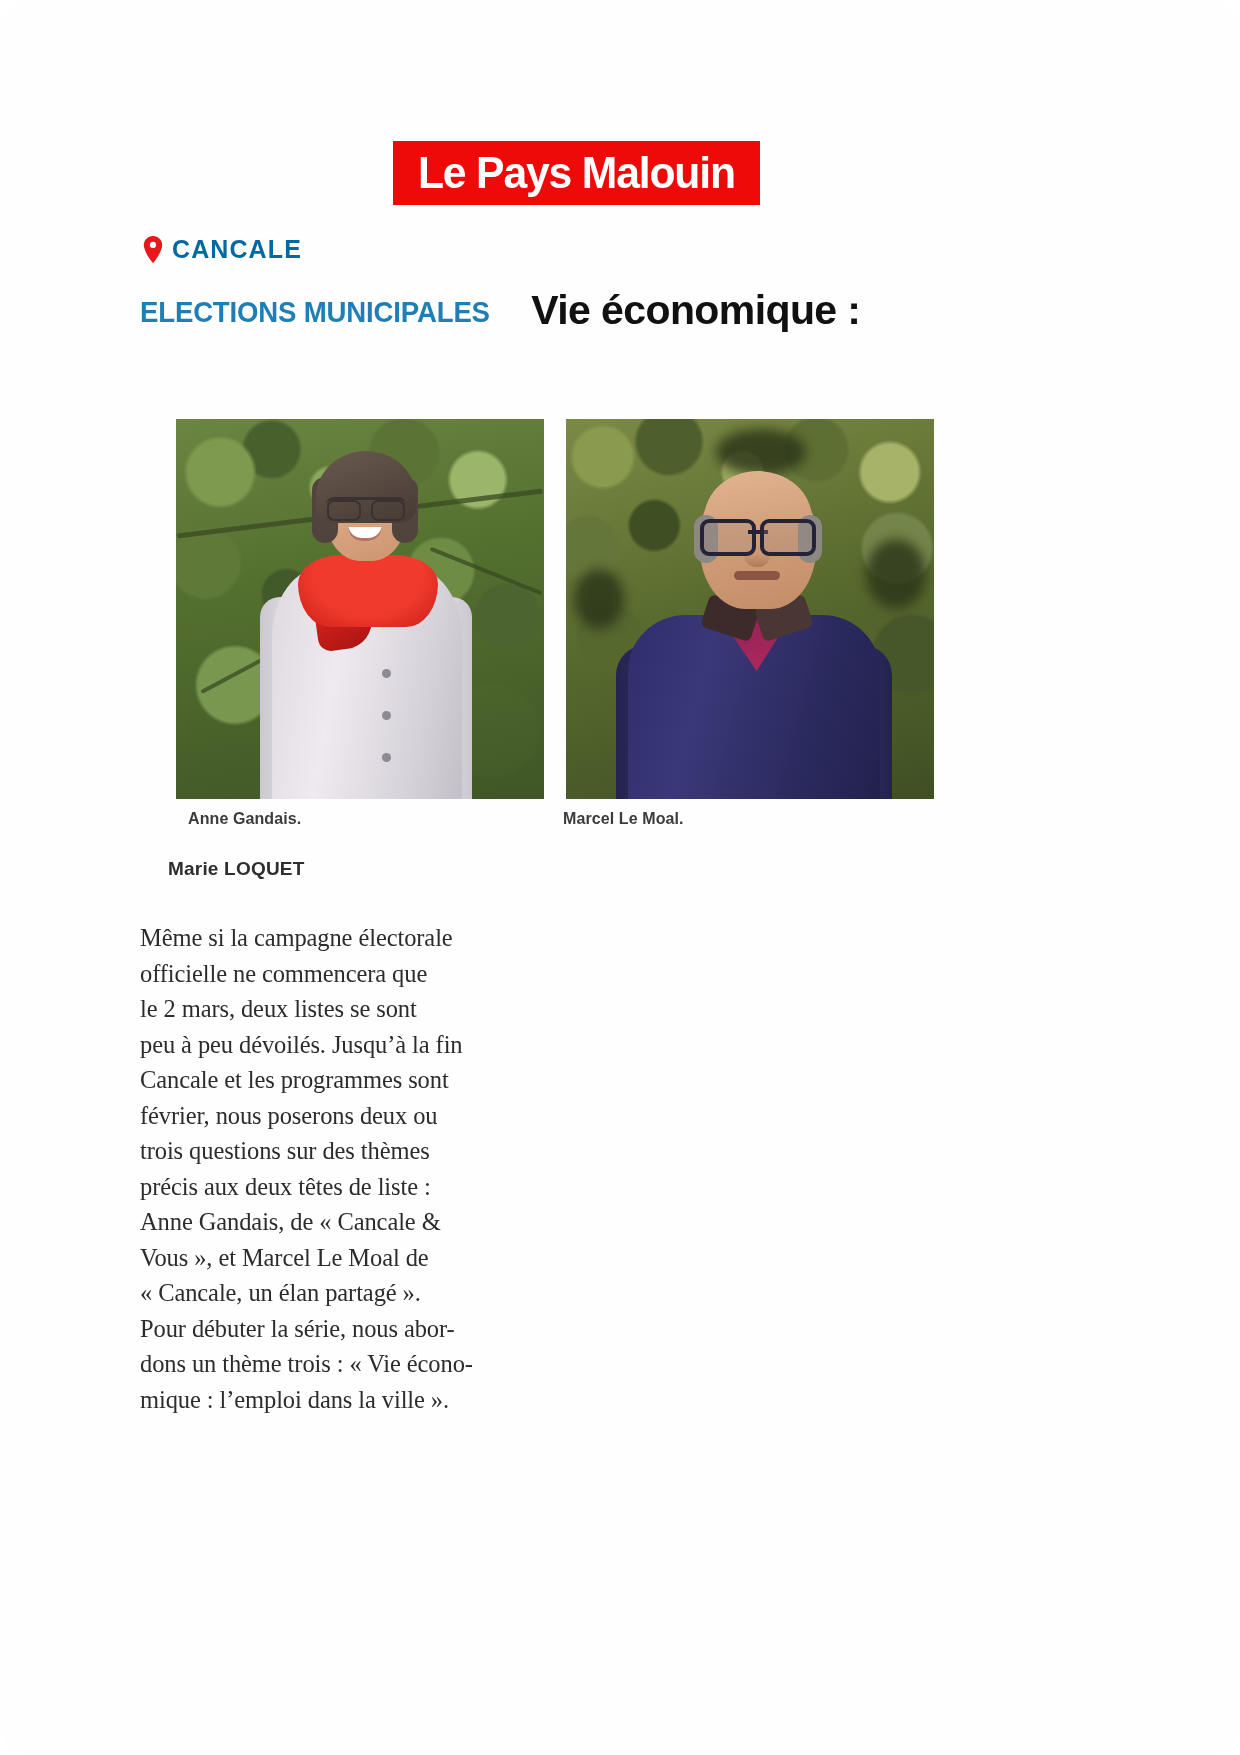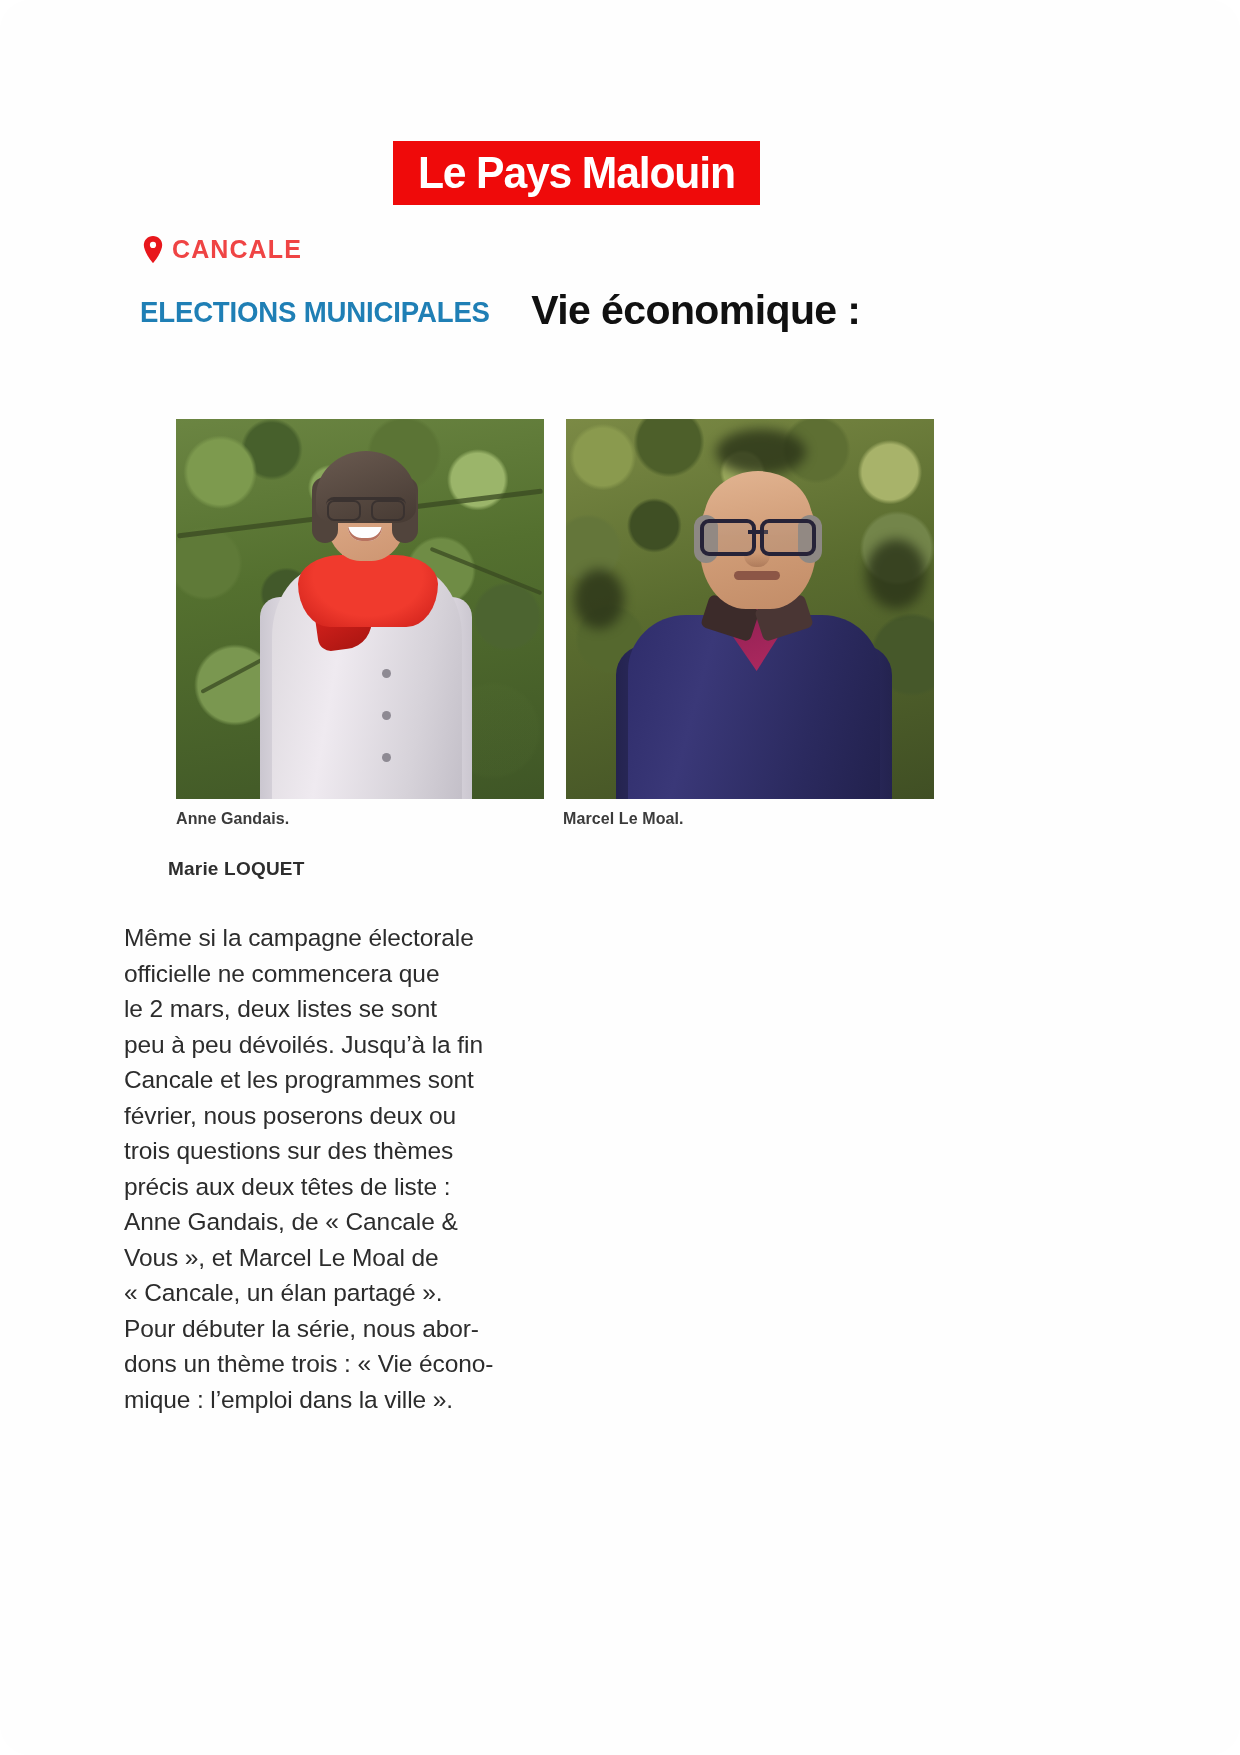--- a/index.html
+++ b/index.html
@@ -53,21 +53,21 @@
     display: flex;
     align-items: center;
     gap: 9px;
   }
   .pin-icon {
     width: 20px;
     height: 27px;
     display: block;
   }
   .locality-name {
-    color: #ef4444;
+    color: #0369a1;
     font-weight: bold;
     font-size: 25px;
     letter-spacing: 1.1px;
     line-height: 1;
   }
 
   
   .headline {
     position: absolute;
     left: 140px;
@@ -340,40 +340,41 @@
   }
 
   
   .caption {
     position: absolute;
     font-size: 16px;
     font-weight: bold;
     color: #3b3b3b;
     letter-spacing: .1px;
   }
-  .caption-left  { left: 176px; top: 810px; }
+  .caption-left  { left: 188px; top: 810px; }
   .caption-right { left: 563px; top: 810px; }
 
   
   .byline {
     position: absolute;
     left: 148px; top: 858px;
     font-size: 19px;
     font-weight: bold;
     color: #2e2e2e;
     letter-spacing: .2px;
     margin-left: 20px;
   }
 
   
   .body-col {
     position: absolute;
-    left: 124px;
+    left: 140px;
     top: 920px;
     width: 430px;
+    font-family: Liberation Serif, serif;
   }
   .body-line {
     font-size: 24.5px;
     line-height: 35.5px;
     color: #2c2c2c;
     white-space: pre;
     letter-spacing: -0.1px;
   }
 </style>
 </head>

